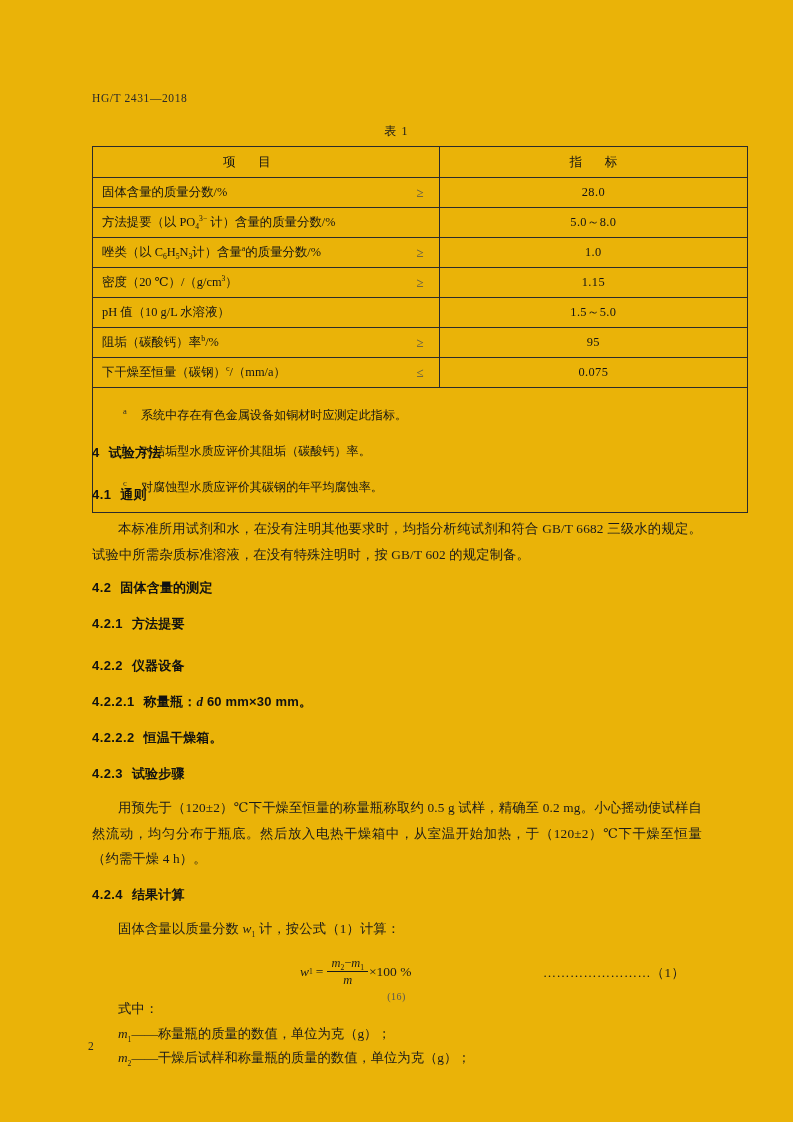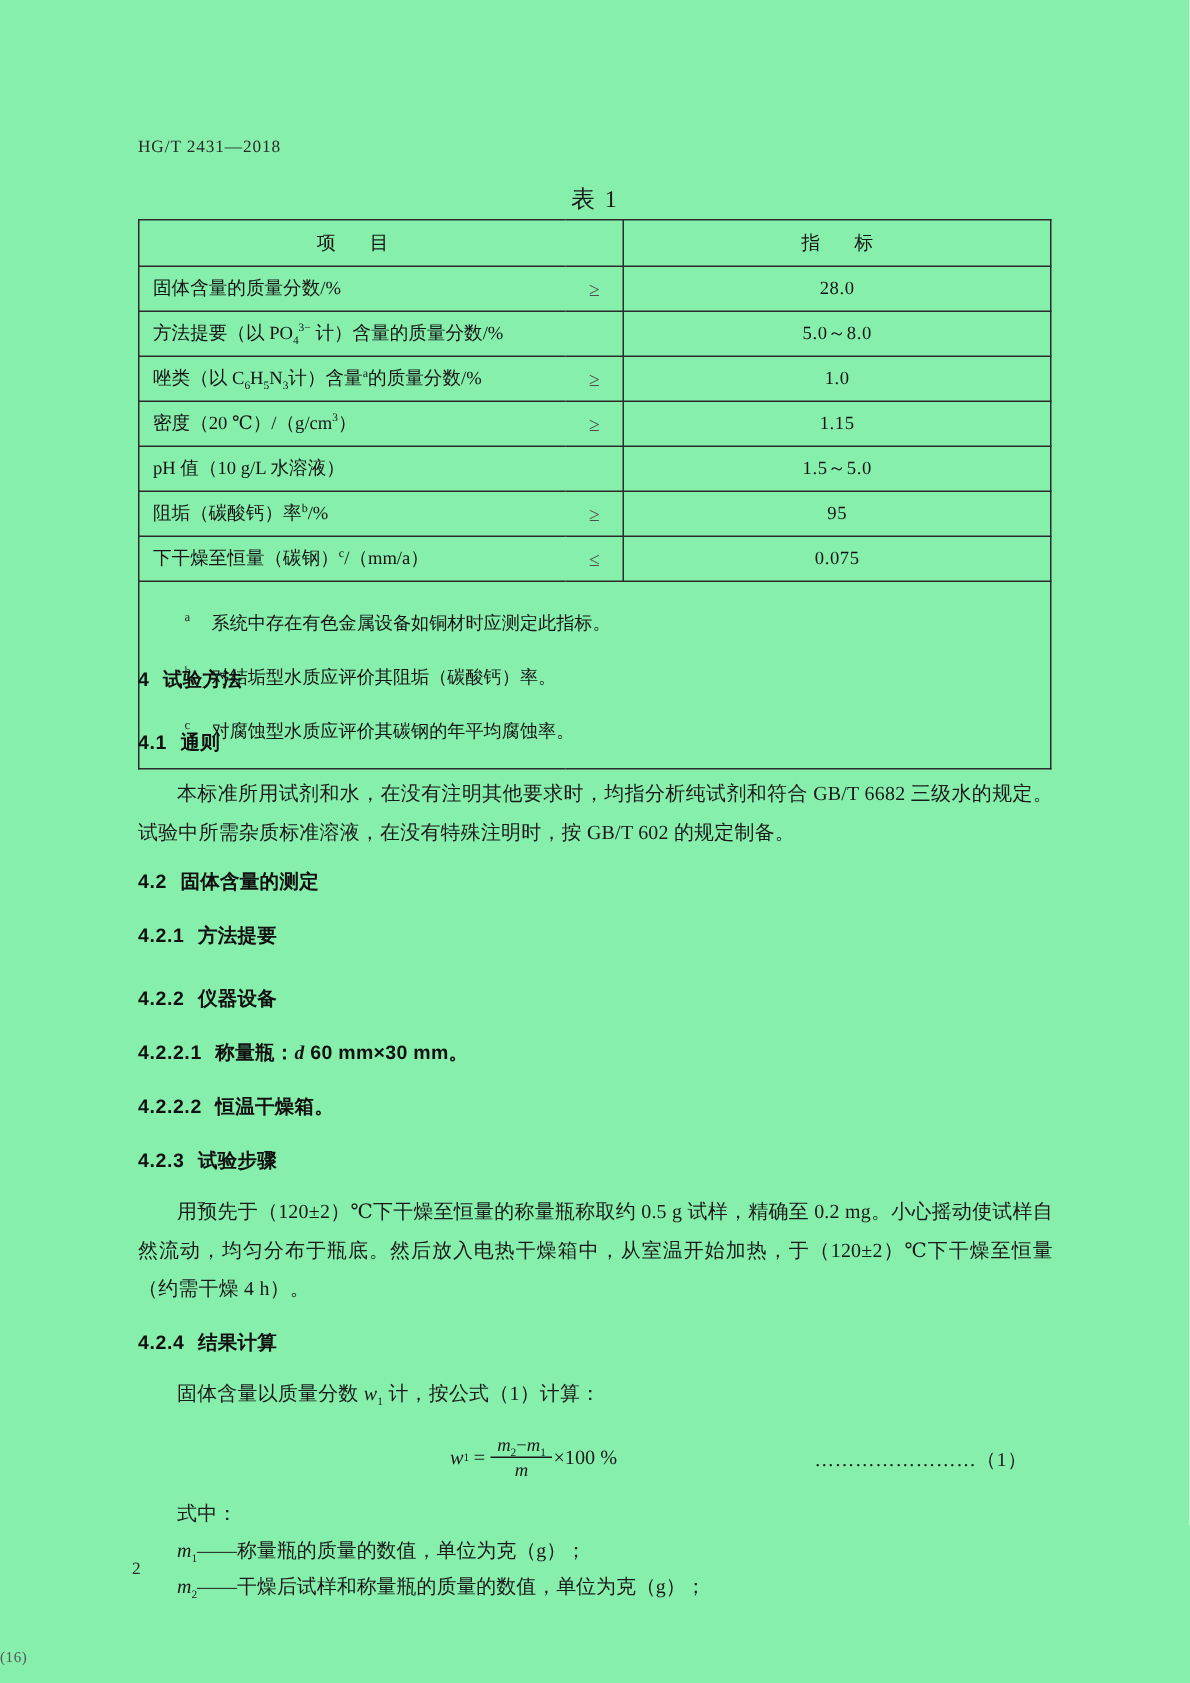--- a/index.html
+++ b/index.html
@@ -8,51 +8,51 @@
     background: #ffffff;
   }
   body {
     font-family: "Liberation Serif", "DejaVu Serif", serif;
     color: #1a1a1a;
   }
   #page {
     position: relative;
     width: 793px;
     height: 1122px;
-    background: #86efac;
+    background: #eab308;
     overflow: hidden;
     box-sizing: border-box;
   }
   
   .std-header {
     position: absolute;
     left: 92px;
     top: 92px;
     font-family: "Liberation Serif", "DejaVu Serif", serif;
     font-size: 11.5px;
     letter-spacing: 0.6px;
     color: #2a2a2a;
   }
   
   .table-caption {
     position: absolute;
     left: 0;
     top: 123px;
     width: 793px;
     text-align: center;
-    font-size: 16px;
+    font-size: 12px;
     letter-spacing: 1.2px;
     color: #1a1a1a;
   }
   
   .spec-table {
     position: absolute;
     left: 92px;
     top: 146px;
-    width: 609px;
+    width: 656px;
     border-collapse: collapse;
     table-layout: fixed;
     font-size: 12.4px;
     color: #141414;
   }
   .spec-table td, .spec-table th {
     border: 1px solid #2b2b2b;
     padding: 0;
     font-weight: normal;
     vertical-align: middle;
@@ -203,23 +203,23 @@
   .pg-num {
     position: absolute;
     left: 88px;
     top: 1040px;
     font-size: 11.5px;
     color: #2a2a2a;
   }
   .pg-alt {
     position: absolute;
     left: 0;
-    top: 1100px;
+    top: 991px;
     width: 793px;
-    text-align: left;
+    text-align: center;
     font-size: 10px;
     color: #555;
     letter-spacing: 0.4px;
   }
 </style>
 </head>
 <body>
 
 <div id="page">
 

